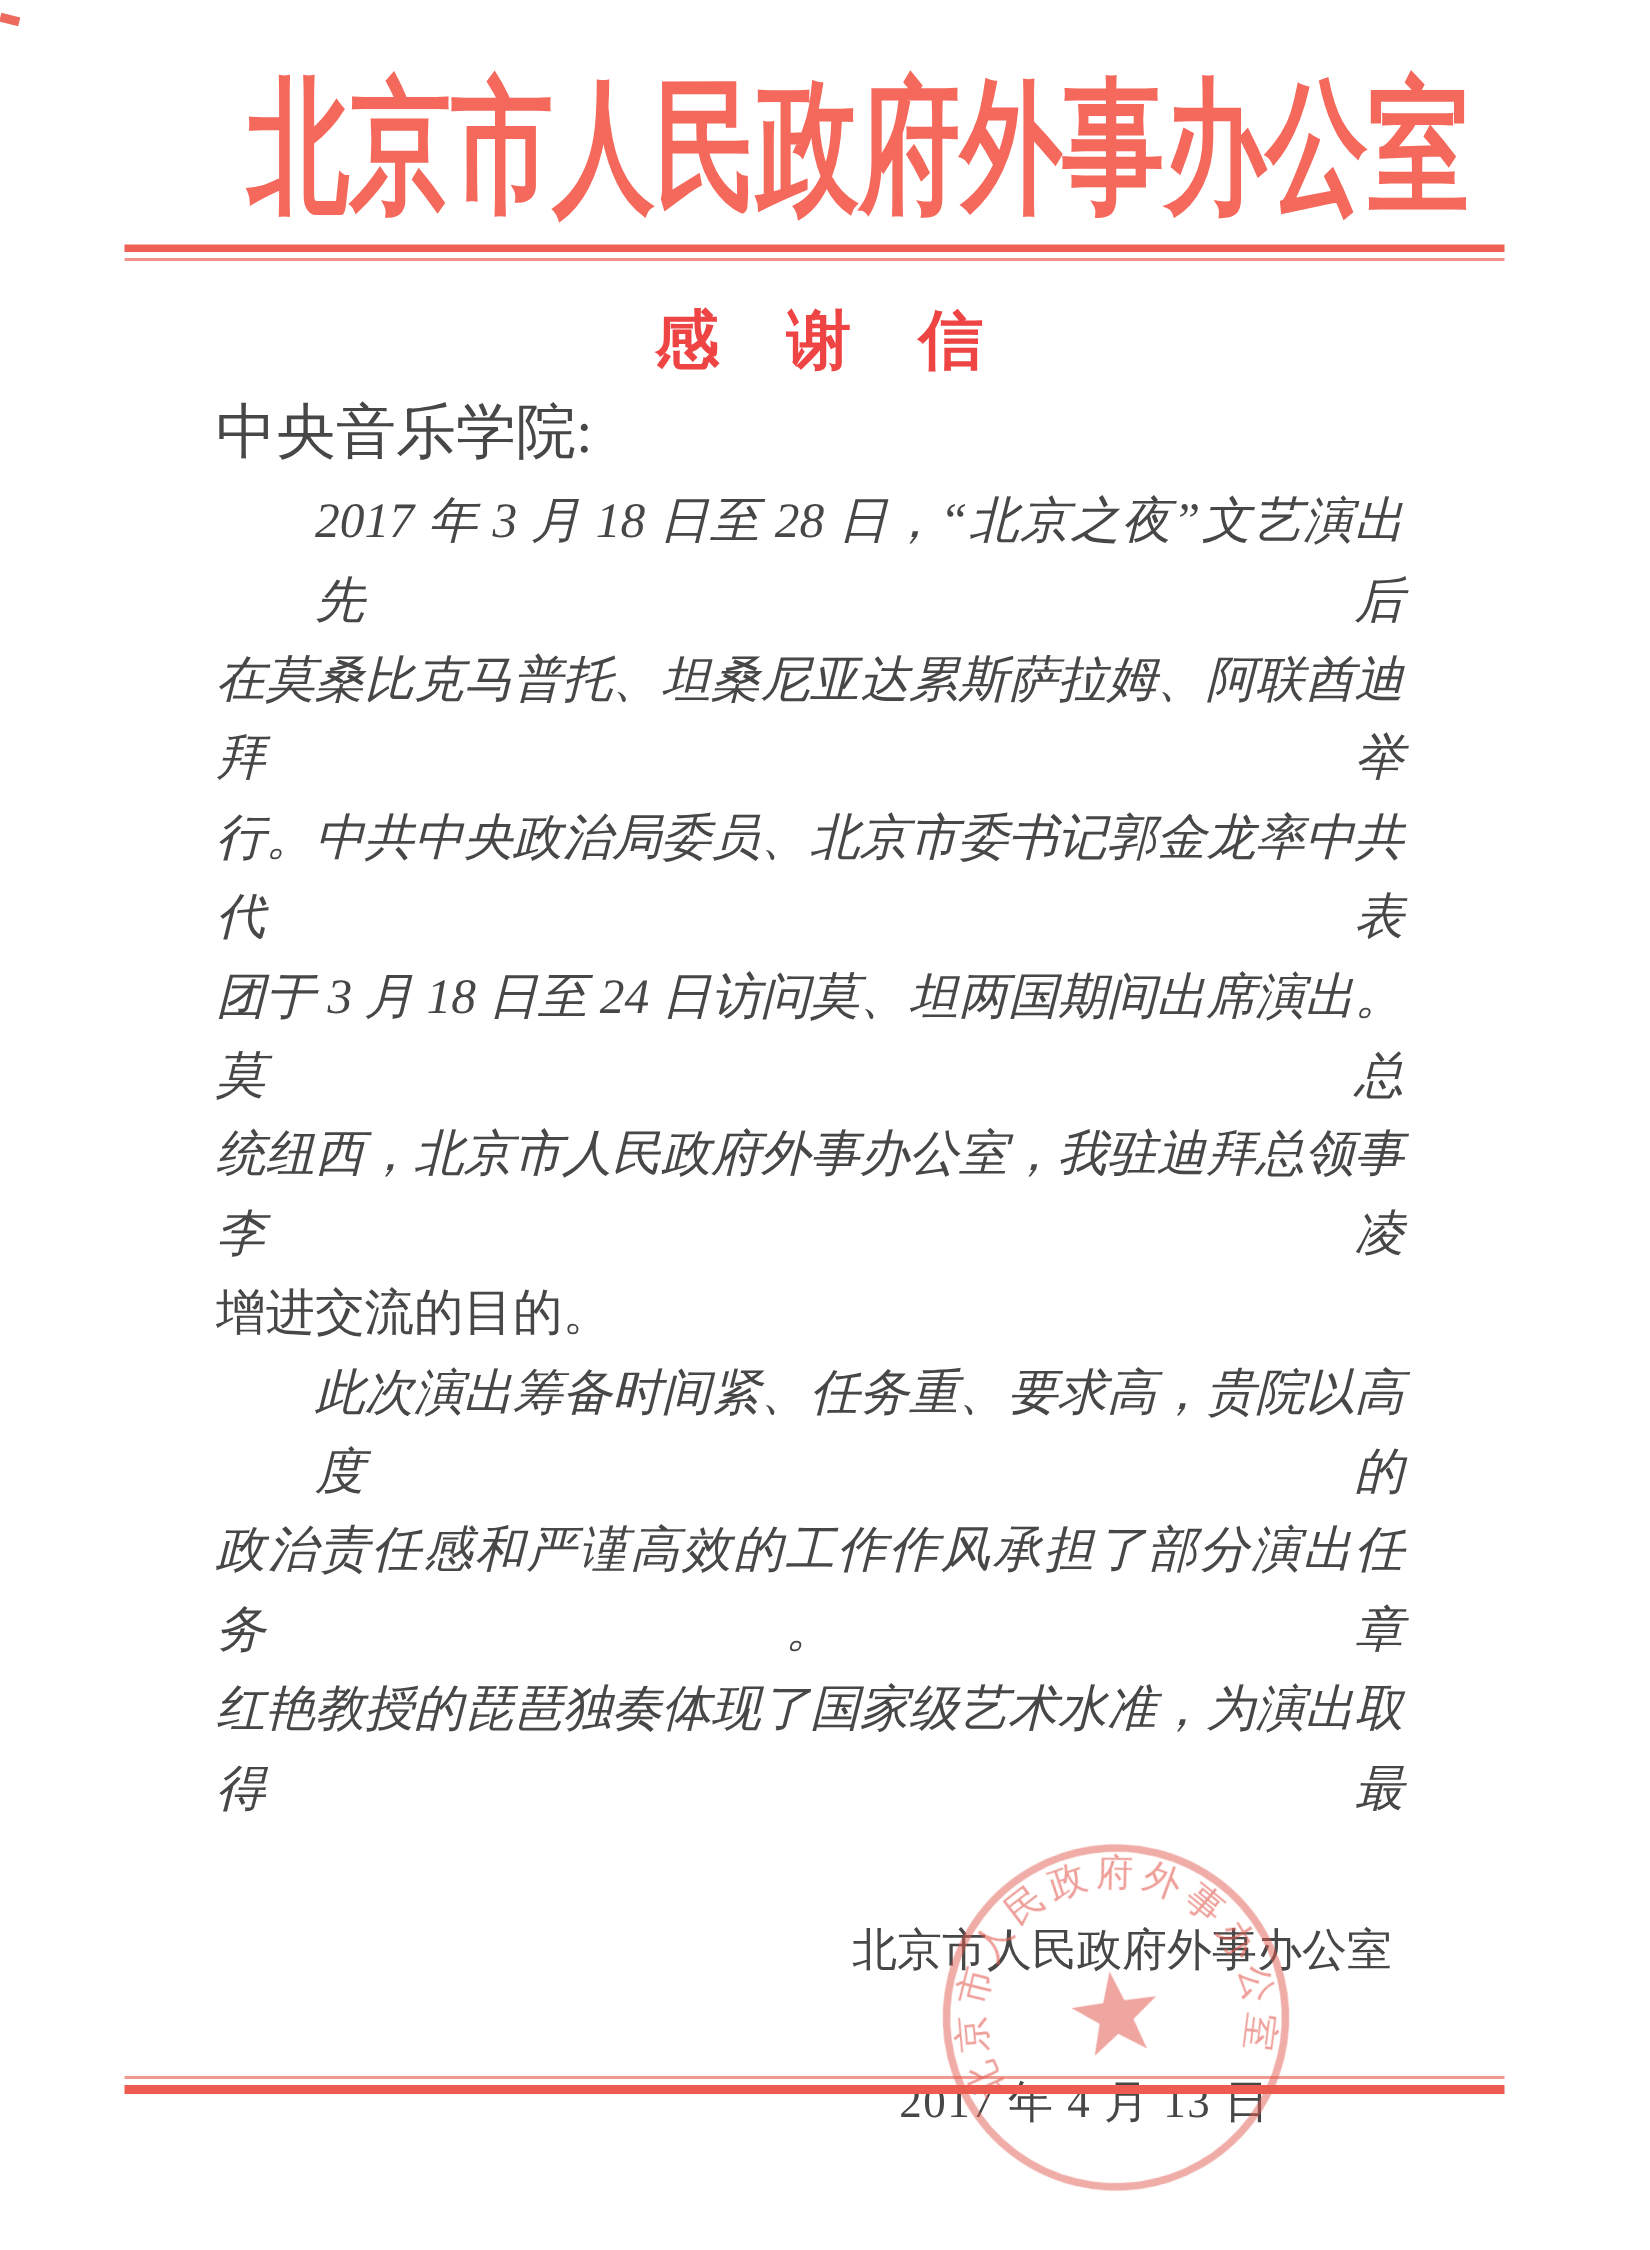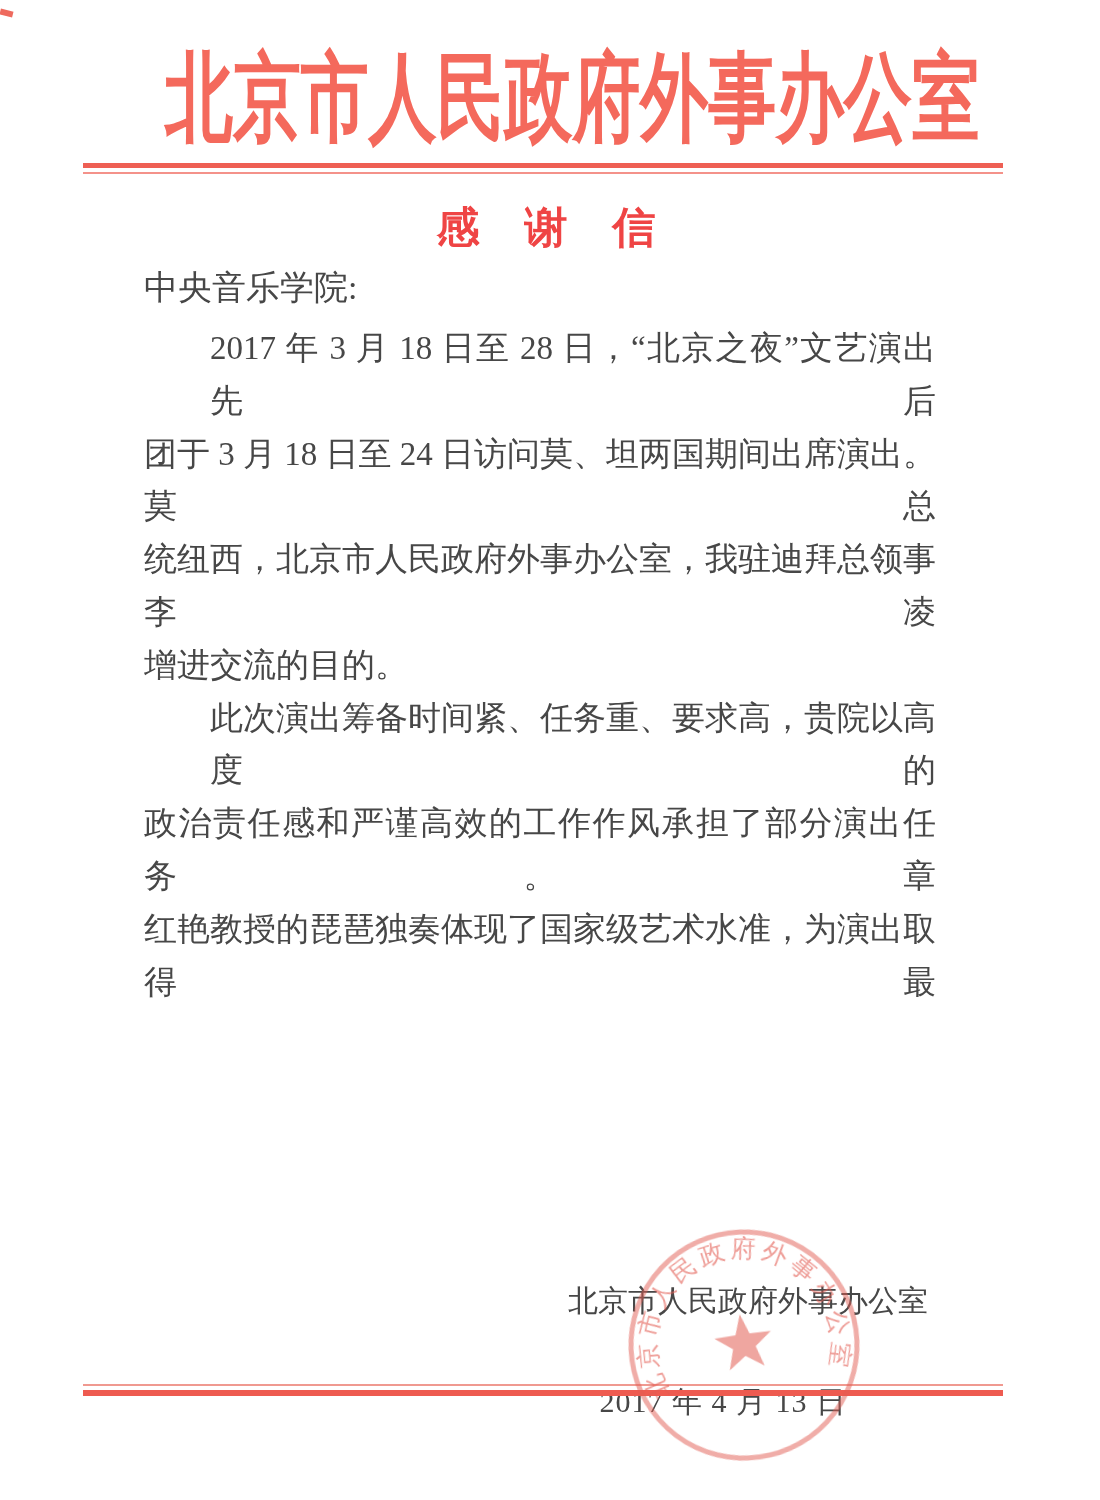--- a/index.html
+++ b/index.html
@@ -33,28 +33,28 @@
   .doc-title{
     position:absolute;left:0;right:0;top:203px;
     text-align:center;white-space:nowrap;
     font-size:43px;line-height:50px;font-weight:bold;
     color:#ef4444;
     letter-spacing:45px;
     padding-left:37px; 
   }
   .salutation{
     position:absolute;left:144px;top:266px;
-    font-size:34px;line-height:44px;color:#474747;
+    font-size:40px;line-height:44px;color:#474747;
   }
   .letter-body{
     position:absolute;left:144px;top:322px;width:792px;
     font-size:33px;line-height:52.8px;color:#474747;
   }
   .ln{min-height:52.8px;}
-  .ln.j{text-align:justify;text-align-last:justify;}
+  .ln.j{text-align:justify;text-align-last:justify;font-style:italic;}
   .ln.ind{padding-left:66px;}
   .signature{
     position:absolute;top:1281px;right:172px;
     font-size:30px;line-height:40px;color:#474747;white-space:nowrap;
   }
   .sign-date{
     position:absolute;top:1338px;right:253px;
     font-size:30px;line-height:36px;color:#474747;white-space:nowrap;
     letter-spacing:1px;
     margin-top:46px;
@@ -80,20 +80,22 @@
 
   <div class="rule rule-top-thick"></div>
   <div class="rule rule-top-thin"></div>
 
   <div class="doc-title">感谢信</div>
 
   <div class="salutation">中央音乐学院:</div>
 
   <div class="letter-body">
     <div class="ln j ind">2017 年 3 月 18 日至 28 日，“北京之夜”文艺演出先后</div>
+    <div class="ln j">在莫桑比克马普托、坦桑尼亚达累斯萨拉姆、阿联酋迪拜举</div>
+    <div class="ln j">行。中共中央政治局委员、北京市委书记郭金龙率中共代表</div>
     <div class="ln j">团于 3 月 18 日至 24 日访问莫、坦两国期间出席演出。莫总</div>
     <div class="ln j">统纽西，北京市人民政府外事办公室，我驻迪拜总领事李凌</div>
     <div class="ln">增进交流的目的。</div>
     <div class="ln j ind">此次演出筹备时间紧、任务重、要求高，贵院以高度的</div>
     <div class="ln j">政治责任感和严谨高效的工作作风承担了部分演出任务。章</div>
     <div class="ln j">红艳教授的琵琶独奏体现了国家级艺术水准，为演出取得最</div>
 
   </div>
 
   <div class="signature">北京市人民政府外事办公室</div>

